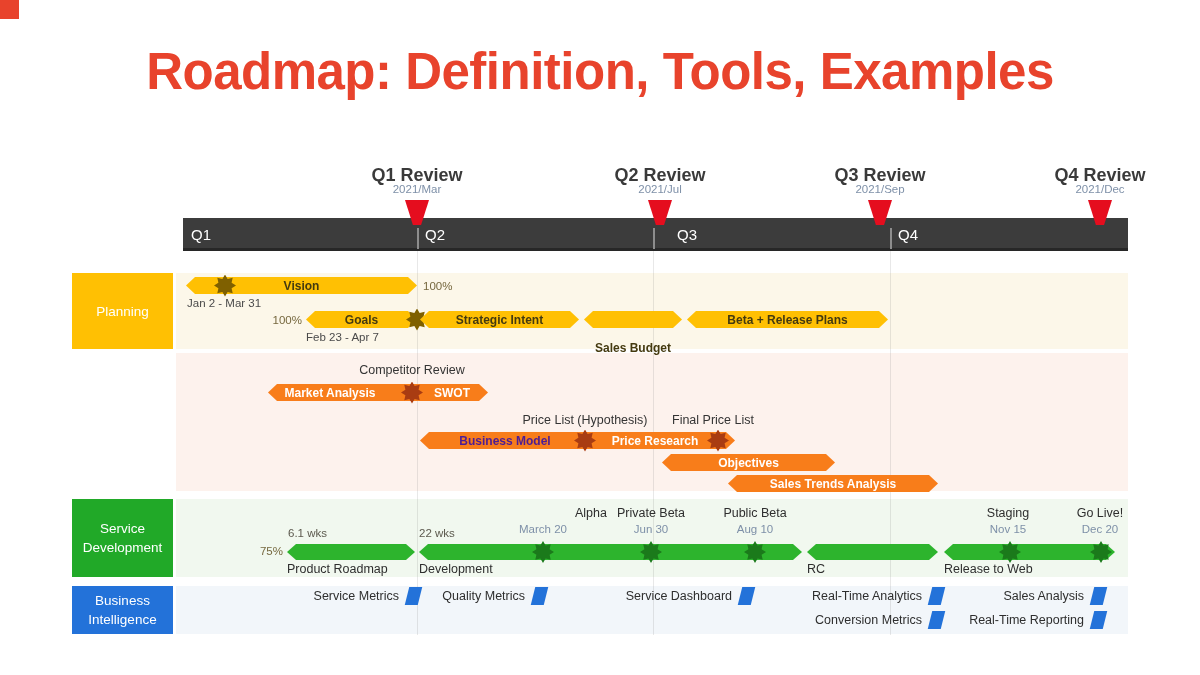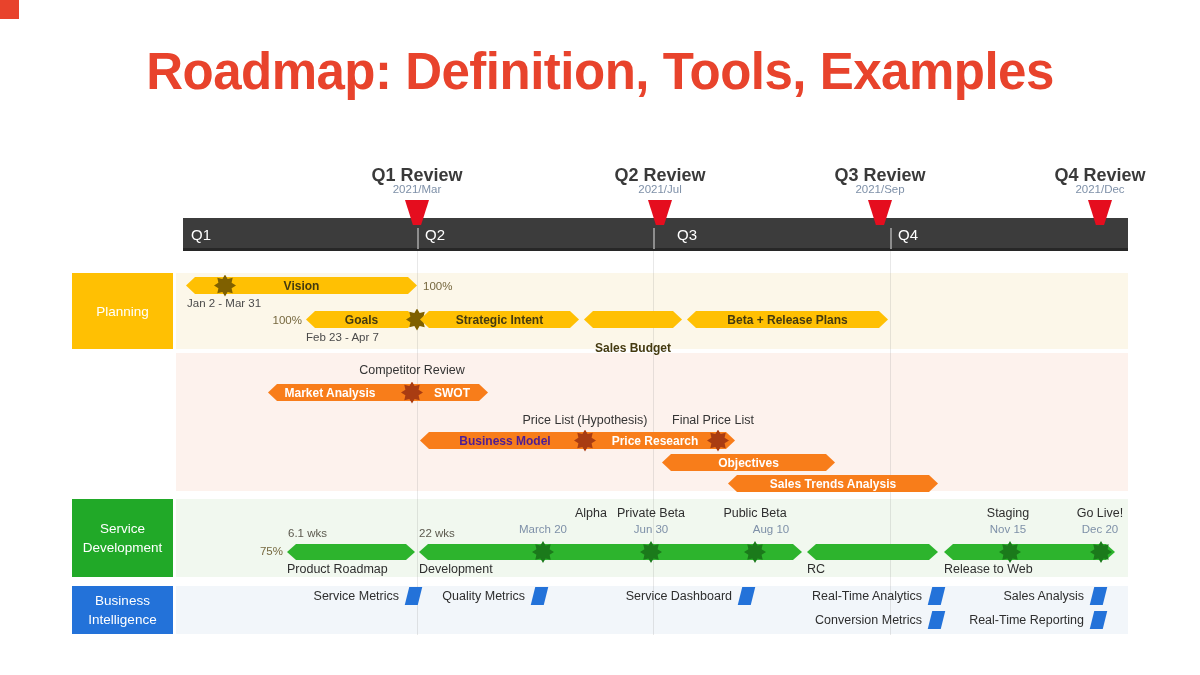--- a/index.html
+++ b/index.html
@@ -125,21 +125,21 @@
       <div class="belowlabel" style="left: 807px; top: 562px;">RC</div>
       <div class="bar" style="left: 944px; top: 544px; width: 171px; height: 16px; background: rgb(45, 180, 45);"></div>
       <div class="belowlabel" style="left: 944px; top: 562px;">Release to Web</div>
       <div class="star" style="left: 999px; top: 541px; background: rgb(27, 122, 27);"></div>
       <div class="star" style="left: 1090px; top: 541px; background: rgb(27, 122, 27);"></div>
       <div class="mslabel" style="left: 543px; top: 506px; margin-left: 48px;">Alpha</div>
       <div class="msdate" style="left: 543px; top: 523px; color: rgb(126, 144, 168);">March 20</div>
       <div class="mslabel" style="left: 651px; top: 506px;">Private Beta</div>
       <div class="msdate" style="left: 651px; top: 523px; color: rgb(126, 144, 168);">Jun 30</div>
       <div class="mslabel" style="left: 755px; top: 506px;">Public Beta</div>
-      <div class="msdate" style="left: 755px; top: 523px; color: rgb(126, 144, 168); margin-left: 16px;">Aug 10</div>
+      <div class="msdate" style="left: 755px; top: 523px; color: rgb(126, 144, 168);">Aug 10</div>
       <div class="mslabel" style="left: 1008px; top: 506px;">Staging</div>
       <div class="msdate" style="left: 1008px; top: 523px; color: rgb(126, 144, 168);">Nov 15</div>
       <div class="mslabel" style="left: 1100px; top: 506px;">Go Live!</div>
       <div class="msdate" style="left: 1100px; top: 523px; color: rgb(126, 144, 168);">Dec 20</div>
       <div class="note pct right" style="left: 283px; top: 545px;">75%</div>
       <div class="note wks left" style="left: 288px; top: 527px;">6.1 wks</div>
       <div class="note wks left" style="left: 419px; top: 527px;">22 wks</div>
       <div class="dlabel" style="left: 399px; top: 589px;">Service Metrics</div>
       <div class="dmarker" style="left: 407px; top: 587px; background: rgb(35, 114, 217);"></div>
       <div class="dlabel" style="left: 525px; top: 589px;">Quality Metrics</div>

